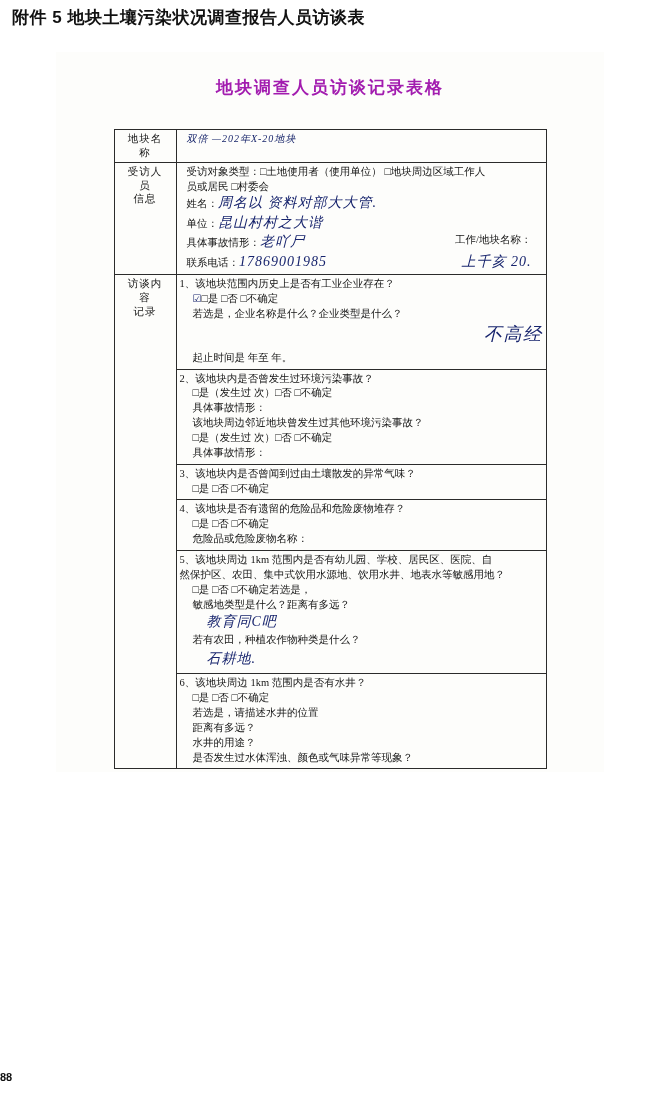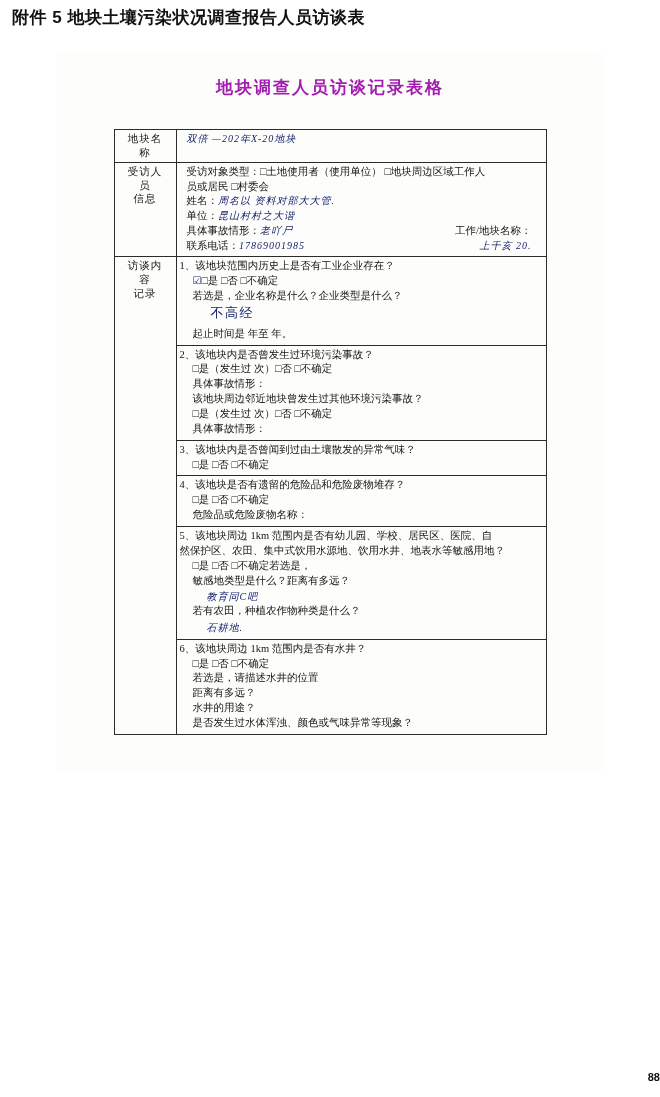--- a/index.html
+++ b/index.html
@@ -76,42 +76,44 @@
   .q{margin:0 0 1px 0;}
   .indent{padding-left:13px;}
   .cb{font-family:"DejaVu Sans", sans-serif;font-size:10px;}
   .qblock{
     border-bottom:1px solid #2b2b2b;
     padding:2px 3px 3px 3px;
   }
   .qblock:last-child{border-bottom:none;}
   .hand-line{
     color:#17246d;
-    font-size:13px;
+    font-size:18px;
+    font-style:italic;
     letter-spacing:1.5px;
     line-height:1.1;
     white-space:nowrap;
+    text-align:right;
   }
   .hand-sm{
     color:#17246d;
-    font-size:10px;
+    font-size:14px;
     font-style:italic;
     letter-spacing:1px;
   }
   .tick{
     position:relative;
     color:#17246d;
     font-weight:bold;
   }
   .right-note{float:right;margin-right:4px;}
   .pg-num{
     position:absolute;
     left:0;right:0;
     bottom:14px;
-    text-align:right;
+    text-align:left;
     font-family:"Liberation Sans", sans-serif;
     font-size:11px;
     font-weight:bold;
     color:#111;
   }
 </style>
 </head>
 <body>
 
 <div class="page-title">附件 5  地块土壤污染状况调查报告人员访谈表</div>

